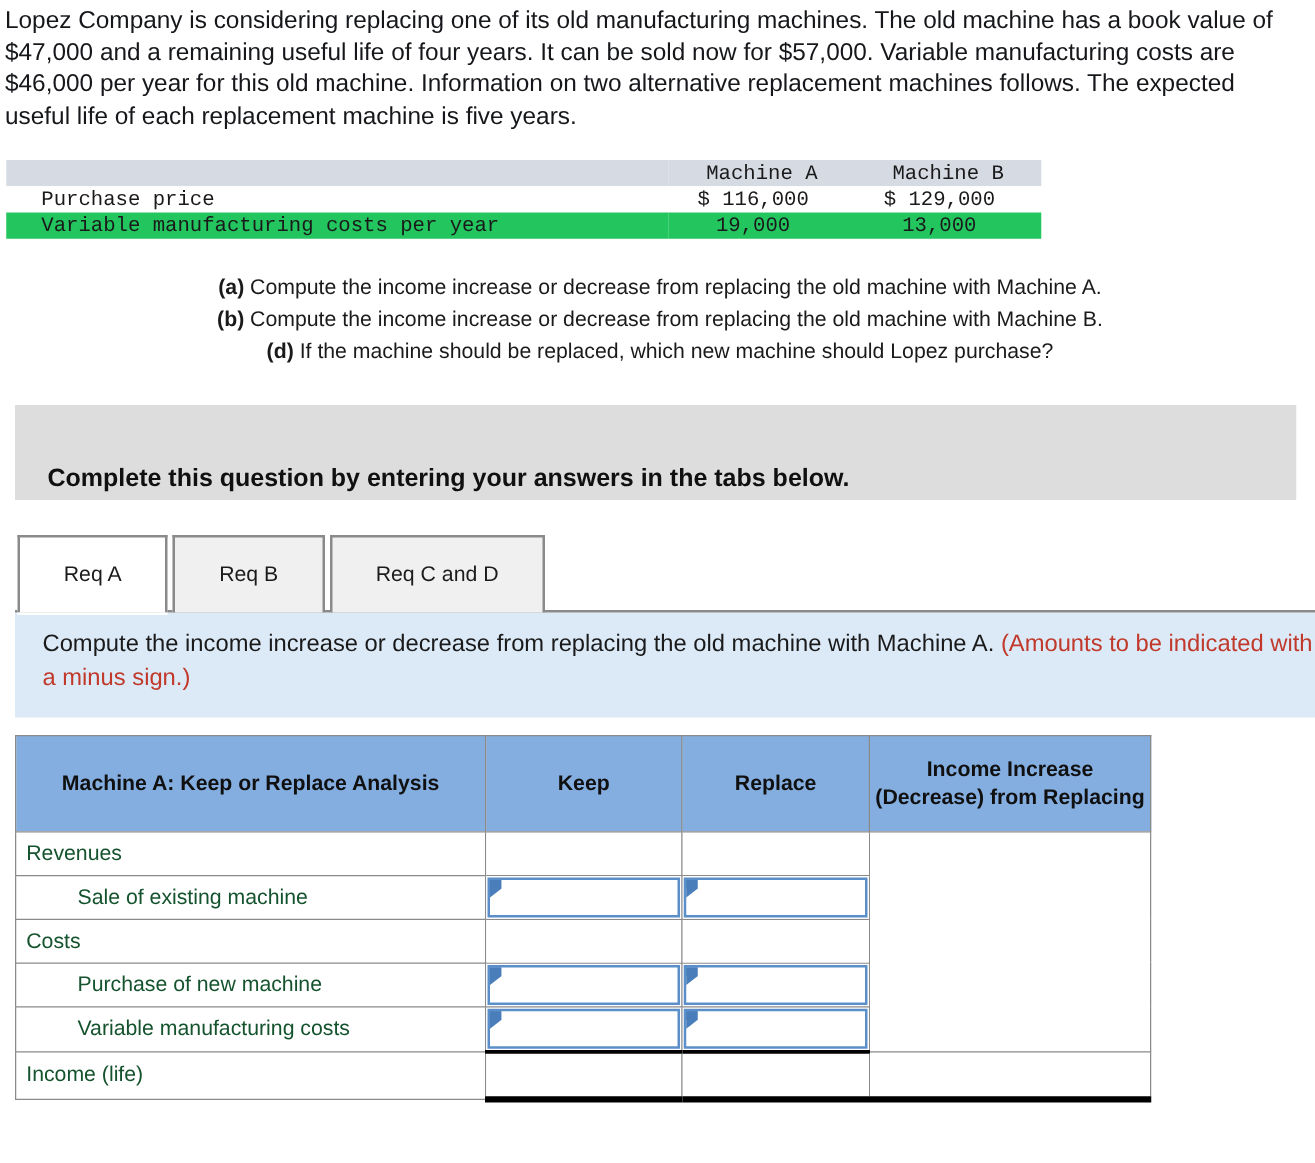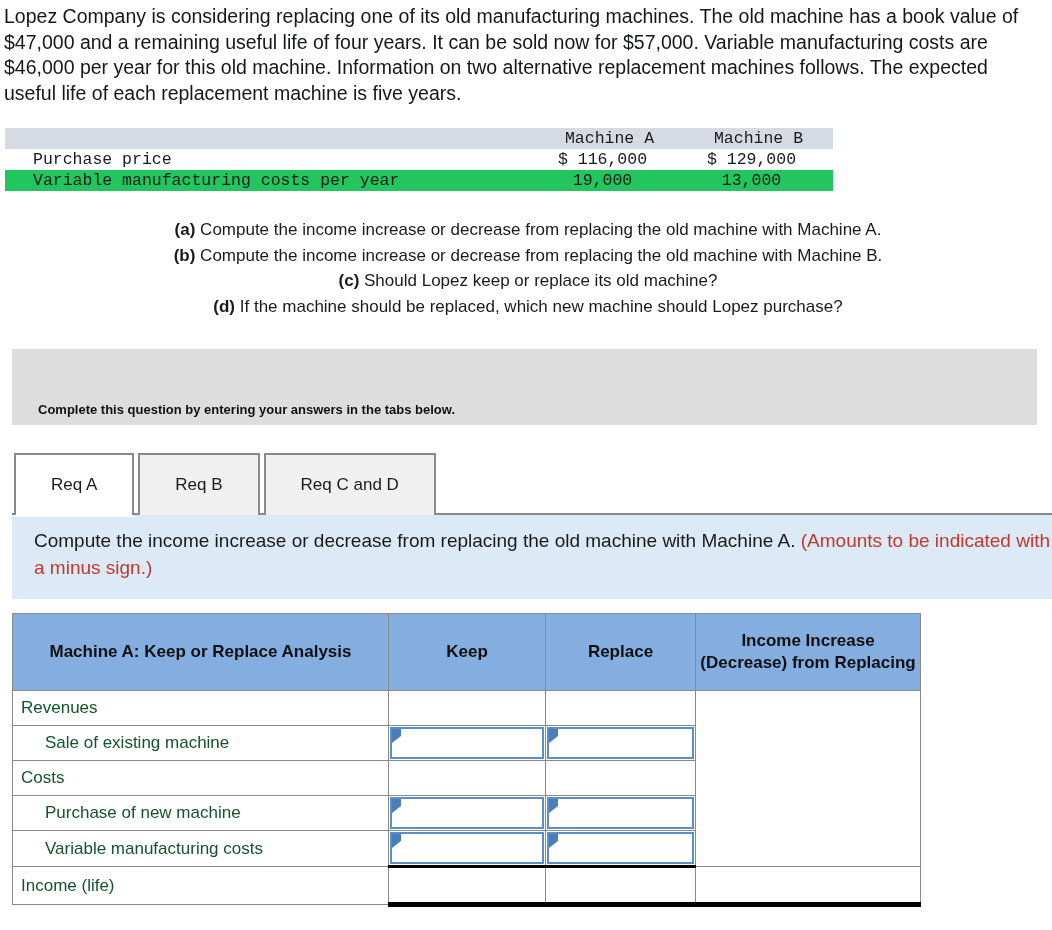--- a/index.html
+++ b/index.html
@@ -72,21 +72,21 @@
   
   .gray-banner {
     margin: 30px 0 0 12px;
     width: 1025px;
     height: 76px;
     background: #dddddd;
     display: flex;
     align-items: center;
   }
   .gray-banner span {
-    font-size: 13px;
+    font-size: 20px;
     font-weight: bold;
     padding-left: 26px;
     color: #101010;
     margin-top: 44px;
   }
 
   
   .tabs-region {
     margin-top: 22px;
     position: relative;
@@ -179,21 +179,21 @@
     line-height: 22px;
     font-size: 17px;
   }
   table.answer-table tbody td.rowlabel {
     height: 34px;
     text-align: left;
     padding-left: 8px;
     color: #14532d;
     background: #ffffff;
   }
-  table.answer-table tbody td.rowlabel.indent { padding-left: 32px; }
+  table.answer-table tbody td.rowlabel.indent { padding-left: 49px; }
 
   td.valuecell {
     background: #ffffff;
     position: relative;
     height: 34px;
   }
   td.mergecell {
     background: #ffffff;
   }
 
@@ -258,23 +258,20 @@
     </tbody>
   </table>
 </div>
 
 <div class="req-list">
   <div class="req-line">
     <span class="req-tag">(a)</span><span> Compute the income increase or decrease from replacing the old machine with Machine A.</span>
   </div>
   <div class="req-line">
     <span class="req-tag">(b)</span><span> Compute the income increase or decrease from replacing the old machine with Machine B.</span>
-  </div>
-  <div class="req-line">
-    <span class="req-tag">(c)</span><span> Should Lopez keep or replace its old machine?</span>
   </div>
   <div class="req-line">
     <span class="req-tag">(d)</span><span> If the machine should be replaced, which new machine should Lopez purchase?</span>
   </div>
 </div>
 
 <div class="gray-banner">
   <span>Complete this question by entering your answers in the tabs below.</span>
 </div>
 

